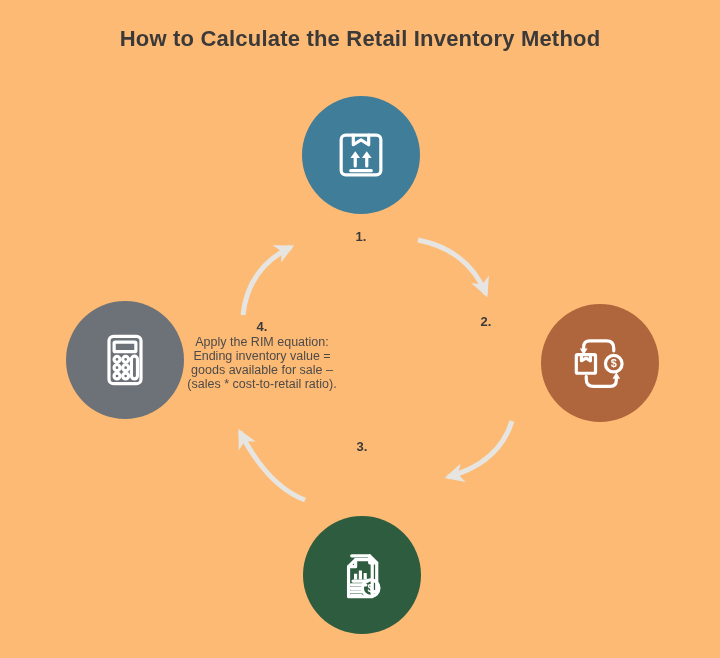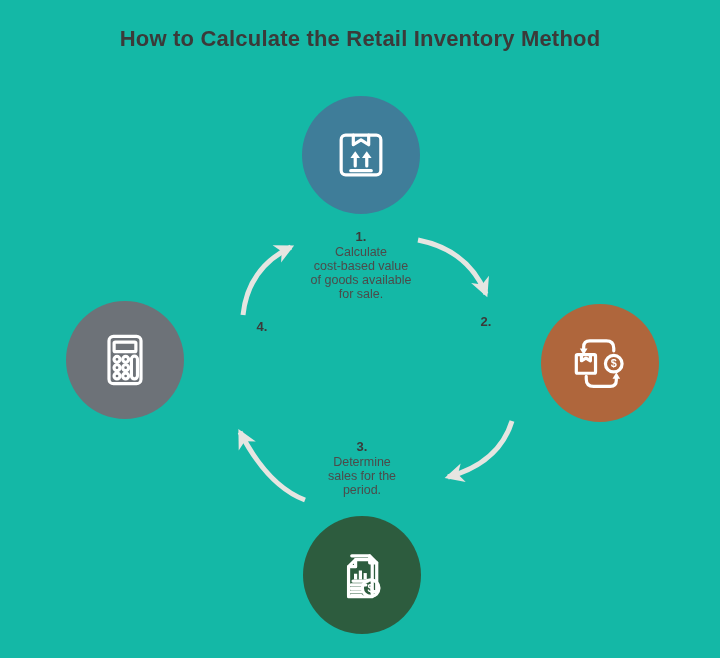--- a/index.html
+++ b/index.html
@@ -1,17 +1,17 @@
 <!DOCTYPE html>
 <html><head>
 <meta charset="utf-8">
 <style>
   html,body{margin:0;padding:0;background:#ffffff;}
   .canvas{
-    position:relative;width:720px;height:658px;background:#14b8a6;
+    position:relative;width:720px;height:658px;background:#fdba74;
     font-family:"Liberation Sans",sans-serif;overflow:hidden;
   }
   .title{
     position:absolute;top:26px;left:0;width:720px;margin:0;
     text-align:center;font-size:22px;font-weight:bold;letter-spacing:.2px;
   }
   .arrows{position:absolute;left:0;top:0;width:720px;height:658px;}
   .circle{
     position:absolute;width:118px;height:118px;border-radius:50%;
     display:flex;align-items:center;justify-content:center;
@@ -105,34 +105,31 @@
       <circle class="icon-stroke" cx="37.5" cy="62" r="4.6"></circle>
       <circle class="icon-stroke" cx="51" cy="62" r="4.6"></circle>
       <circle class="icon-stroke" cx="37.5" cy="75" r="4.6"></circle>
       <circle class="icon-stroke" cx="51" cy="75" r="4.6"></circle>
       <rect class="icon-stroke" x="60" y="44" width="9.5" height="35.5" rx="4.7"></rect>
     </svg>
   </div>
 
   <div class="step-label l1" style="color: rgb(76, 75, 74);">
     <div class="step-num" style="color: rgb(59, 58, 57);">1.</div>
-    <div class="step-text">Calculate
-cost-based value
-of goods available
-for sale.</div>
   </div>
 
   <div class="step-label l2" style="color: rgb(76, 75, 74);">
     <div class="step-num" style="color: rgb(59, 58, 57);">2.</div>
   </div>
 
   <div class="step-label l3" style="color: rgb(76, 75, 74);">
     <div class="step-num" style="color: rgb(59, 58, 57);">3.</div>
-    <div class="step-text">Determine
-sales for the
-period.</div>
   </div>
 
   <div class="step-label l4" style="color: rgb(76, 75, 74);">
     <div class="step-num" style="color: rgb(59, 58, 57);">4.</div>
+    <div class="step-text">Apply the RIM equation:
+Ending inventory value =
+goods available for sale –
+(sales * cost-to-retail ratio).</div>
   </div>
 
 </div>
 
 </body></html>

